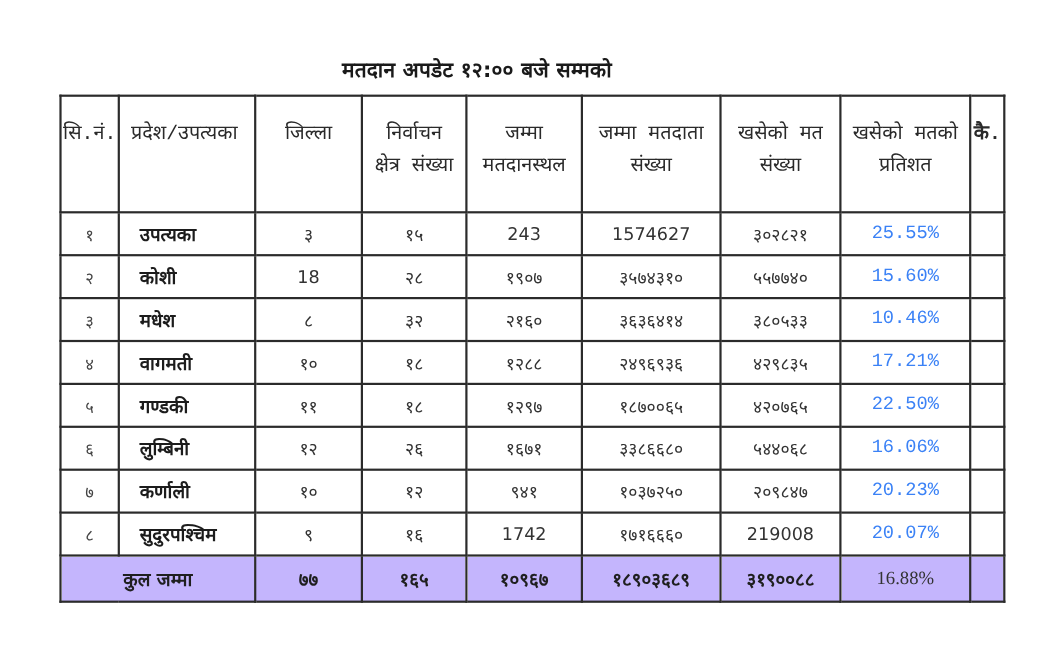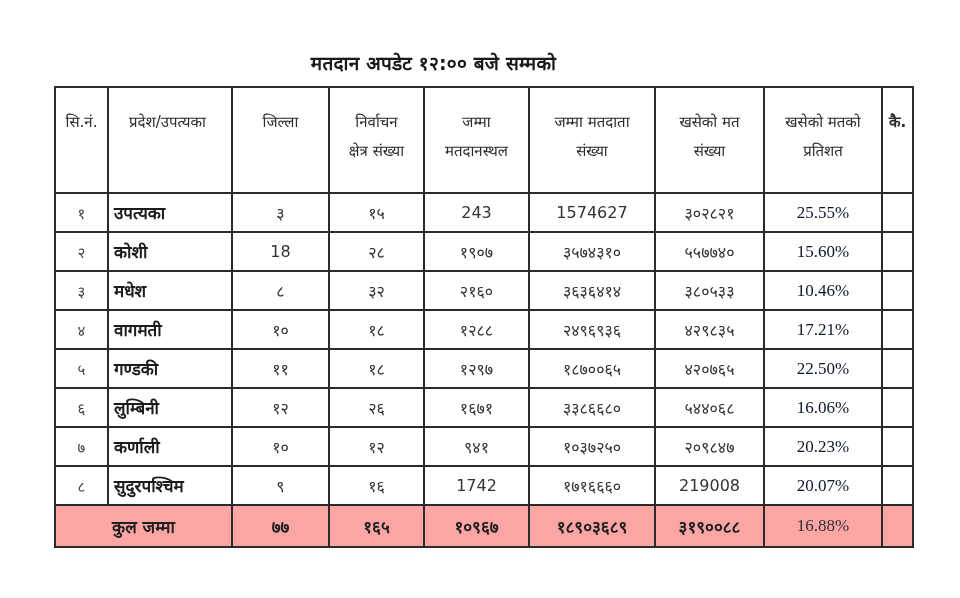--- a/index.html
+++ b/index.html
@@ -37,52 +37,53 @@
   table.results th,
   table.results td {
     border: 2px solid #2b2b2b;
     padding: 0;
     vertical-align: middle;
     overflow: hidden;
   }
   table.results th {
     height: 104px;
     font-weight: normal;
-    font-size: 15px;
+    font-size: 18px;
     line-height: 29px;
     text-align: center;
     color: #2a2a2a;
     vertical-align: top;
     padding-top: 20px;
     height: 84px;
+    font-family: Liberation Mono, monospace;
   }
   table.results th.hdr-sn { text-align: center; padding-top: 20px; }
-  table.results th.hdr-prov { text-align: left; padding-left: 20px; }
+  table.results th.hdr-prov { text-align: left; padding-left: 10px; }
   table.results th.hdr-remark { padding-top: 20px; font-weight: bold; }
   table.results tbody td {
     height: 37px;
     text-align: center;
     font-size: 16px;
     color: #333;
   }
   table.results tbody td.sn { font-size: 15px; color: #444; }
   table.results tbody td.prov {
     text-align: left;
-    padding-left: 5px;
+    padding-left: 18px;
     font-weight: bold;
     font-size: 17px;
     color: #1c1c1c;
   }
   table.results tbody td.pct {
-    font-family: Liberation Serif, serif;
-    font-size: 17px;
-    color: #0f172a;
+    font-family: Liberation Mono, monospace;
+    font-size: 17px;
+    color: #3b82f6;
   }
   table.results tfoot td {
-    background: #fca5a5;
+    background: #c4b5fd;
     height: 40px;
     text-align: center;
     font-size: 17px;
     font-weight: bold;
     color: #1f1f1f;
   }
   table.results tfoot td.pct {
     font-family: "Liberation Serif", serif;
     font-weight: normal;
     color: #333;

